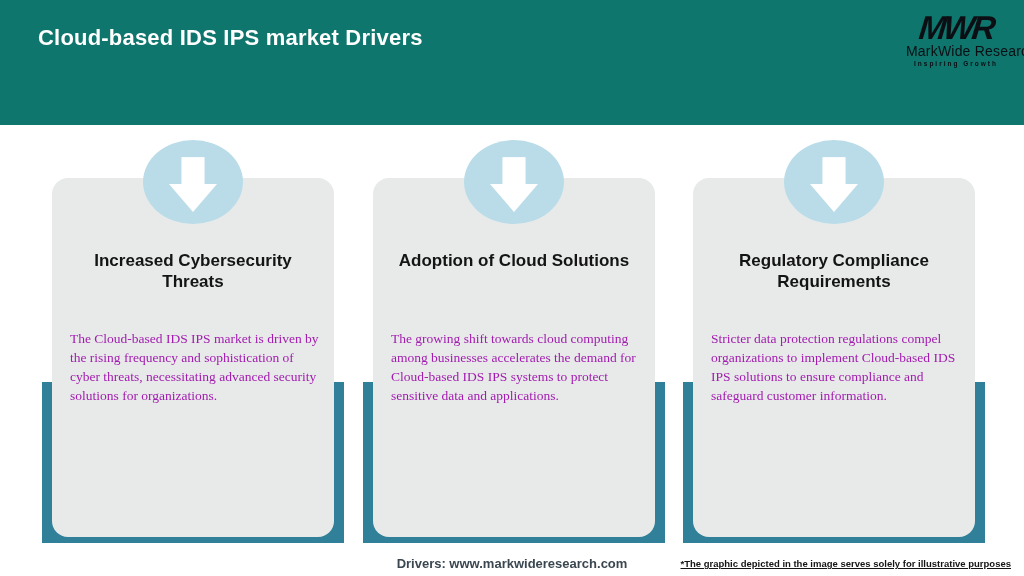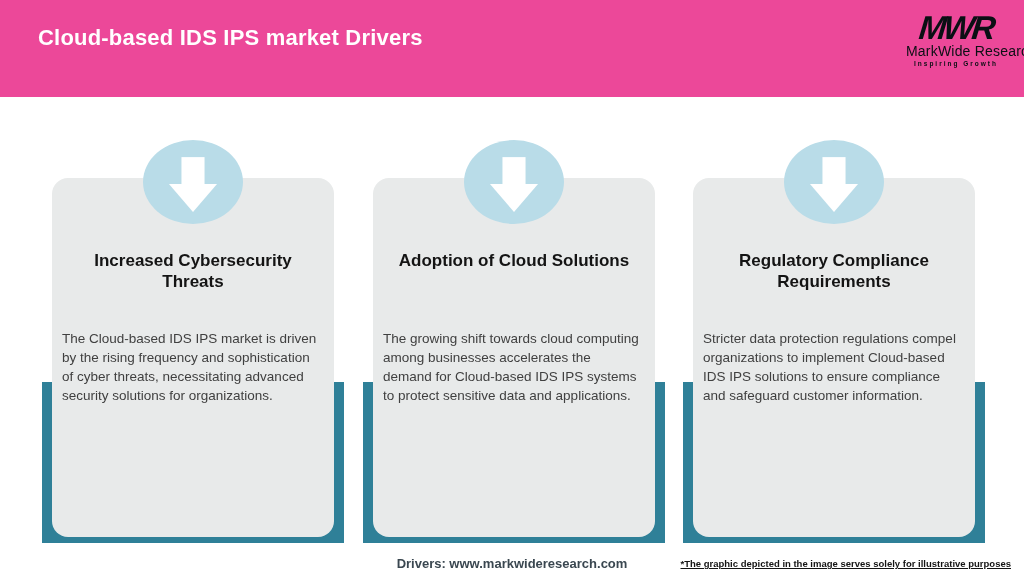--- a/index.html
+++ b/index.html
@@ -10,22 +10,22 @@
     height: 576px;
     background: #ffffff;
     overflow: hidden;
     font-family: "Liberation Sans", sans-serif;
   }
 
   
   .header {
     position: absolute;
     left: 0; top: 0;
-    width: 1024px; height: 97px;
-    background: #ec4899;
+    width: 1024px; height: 125px;
+    background: #0f766e;
   }
   .page-title {
     position: absolute;
     left: 38px; top: 25px;
     font-size: 22px;
     font-weight: bold;
     color: #ffffff;
     letter-spacing: 0.2px;
   }
   .logo {
@@ -83,24 +83,25 @@
     position: absolute;
     left: 10px; right: 10px; top: 72px;
     text-align: center;
     font-size: 17px;
     line-height: 21px;
     font-weight: bold;
     color: #141414;
   }
   .card-body {
     position: absolute;
-    left: 10px; right: 13px; top: 151px;
+    left: 18px; right: 13px; top: 151px;
     font-size: 13.5px;
     line-height: 19px;
-    color: #404040;
+    color: #a21caf;
+    font-family: Liberation Serif, serif;
   }
   .icon-circle {
     position: absolute;
     left: 50%; top: 140px;
     width: 100px; height: 84px;
     margin-left: -50px;
     background: #b9dce8;
     border-radius: 50%;
     z-index: 3;
     display: flex;

